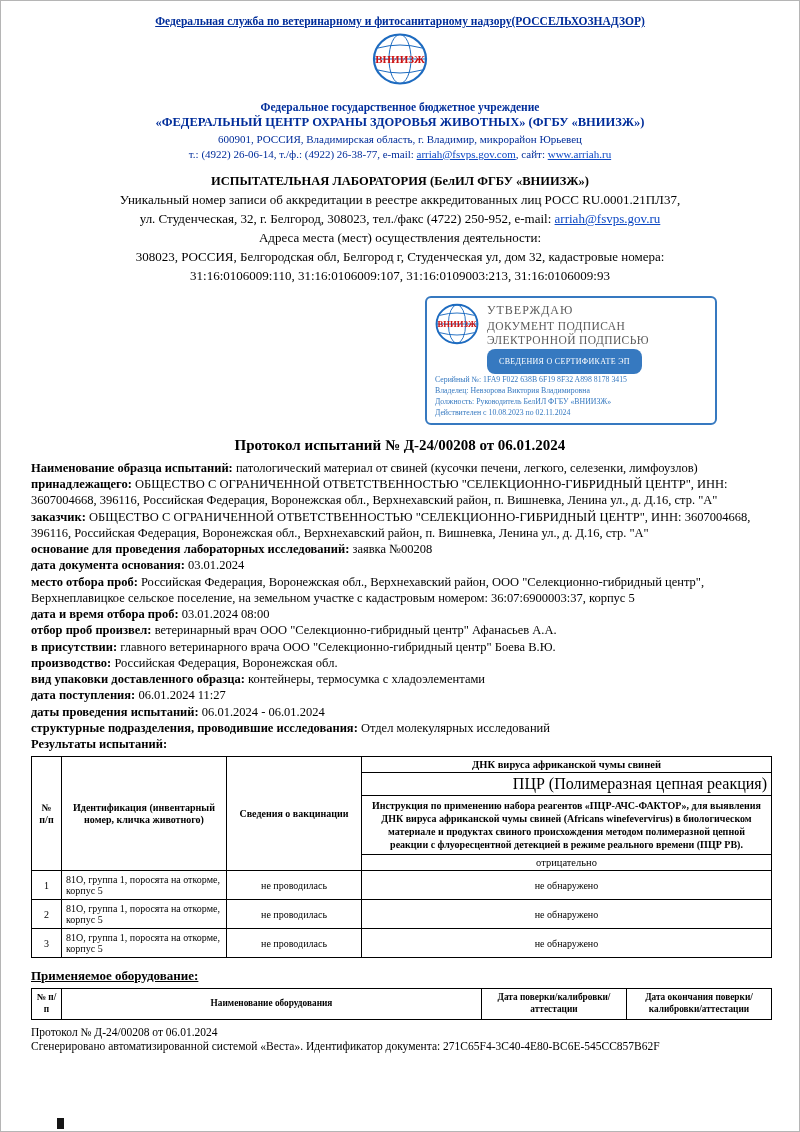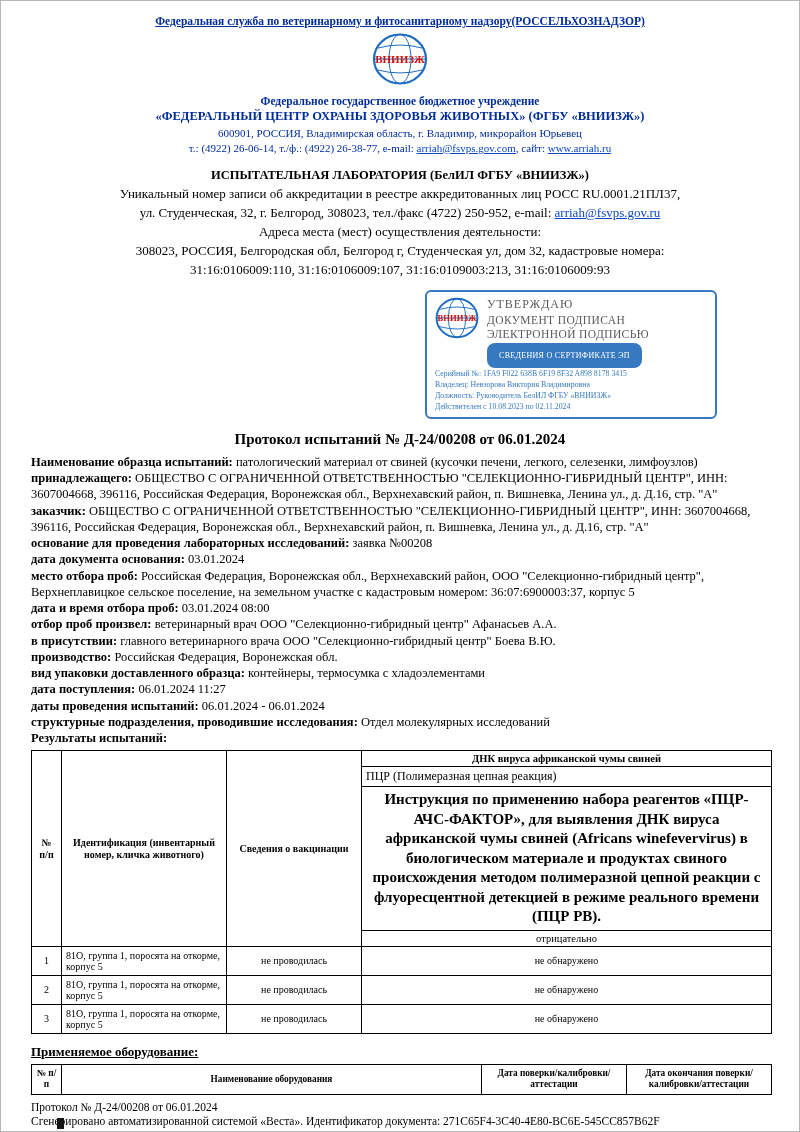--- a/index.html
+++ b/index.html
@@ -6,43 +6,43 @@
     --header-blue:#002d9a; --link-blue:#0b47c4; --stamp-blue:#3679c0;
     --stamp-gray:#5a5a5a; --logo-blue:#1d6bc0; --logo-red:#cc1111;
   }
   html,body{margin:0;padding:0;}
   body{background:#e9e9e9;font-family:"Liberation Serif","DejaVu Serif",serif;color:#000;}
   .page{width:800px;height:1132px;background:#ffffff;border:1px solid #b5b5b5;margin:0 auto;
         position:relative;padding:14px 30px 0;box-sizing:border-box;overflow:hidden;}
   a.link{color:var(--link-blue);text-decoration:underline;cursor:pointer;}
   .agency{font-size:11.5px;font-weight:bold;text-decoration:underline;color:var(--header-blue);text-align:center;}
   .logo{display:block;margin:6px auto 3px;}
-  .org-type{font-size:11.5px;font-weight:bold;color:var(--header-blue);text-align:center;margin-top:10px;}
+  .org-type{font-size:11.5px;font-weight:bold;color:var(--header-blue);text-align:center;margin-top:16px;}
   .org-name{font-size:12.5px;font-weight:bold;color:var(--header-blue);text-align:center;margin-top:2px;}
   .hline{font-size:11px;color:var(--header-blue);text-align:center;margin-top:3px;}
   .lab-title{font-size:12.5px;font-weight:bold;text-align:center;margin-top:14px;}
   .lline{font-size:13px;text-align:center;margin-top:3px;}
   .stamp{width:292px;margin:12px 52px 0 auto;border:2px solid var(--stamp-blue);border-radius:6px;
          padding:5px 8px 5px;box-sizing:border-box;}
   .stamp-top{display:flex;gap:8px;align-items:flex-start;}
   .stamp-right{flex:1;text-align:left;}
   .stamp-approve{font-size:12px;color:var(--stamp-gray);letter-spacing:1px;}
   .stamp-signed{font-size:11.5px;color:var(--stamp-gray);letter-spacing:.4px;margin-top:2px;}
   .stamp-band{display:inline-block;background:var(--stamp-blue);color:#fff;font-size:8px;
               border-radius:8px;padding:8px 12px;margin-top:3px;letter-spacing:.3px;}
   .stamp-small{font-size:7.8px;color:var(--stamp-blue);margin-top:2px;line-height:1.15;}
   .title{font-size:15px;font-weight:bold;text-align:center;margin:12px 0 6px;}
   .fields p{font-size:12.5px;line-height:1.3;margin:0;}
   table{border-collapse:collapse;table-layout:fixed;}
   .results{width:740px;margin-top:4px;}
   .results td{border:1px solid #000;padding:2px 4px;vertical-align:middle;}
   .results .hc{font-size:10px;font-weight:bold;text-align:center;line-height:1.2;}
   .results .test1{font-size:10.5px;font-weight:bold;text-align:center;}
-  .results .test2{font-size:12px;text-align:left;}
-  .results .method{font-size:15px;font-weight:bold;text-align:center;line-height:1.3;padding:3px 8px;}
+  .results .test2{font-size:16px;text-align:right;}
+  .results .method{font-size:10px;font-weight:bold;text-align:center;line-height:1.3;padding:3px 8px;}
   .results .norm{font-size:10.5px;text-align:center;}
   .results .data td{font-size:10px;padding:3px 4px;}
   .results .data .c{text-align:center;}
   .equip-title{font-size:13px;font-weight:bold;text-decoration:underline;margin:10px 0 0;}
   .equip{width:740px;margin-top:4px;}
   .equip td{border:1px solid #000;font-size:9.3px;font-weight:bold;text-align:center;
             padding:3px 4px;vertical-align:middle;line-height:1.25;}
   .footer{margin-top:6px;font-size:11.5px;}
   .footer div{margin-top:2px;}
   .corner-mark{position:absolute;left:56px;bottom:2px;width:7px;height:11px;background:#151515;}

